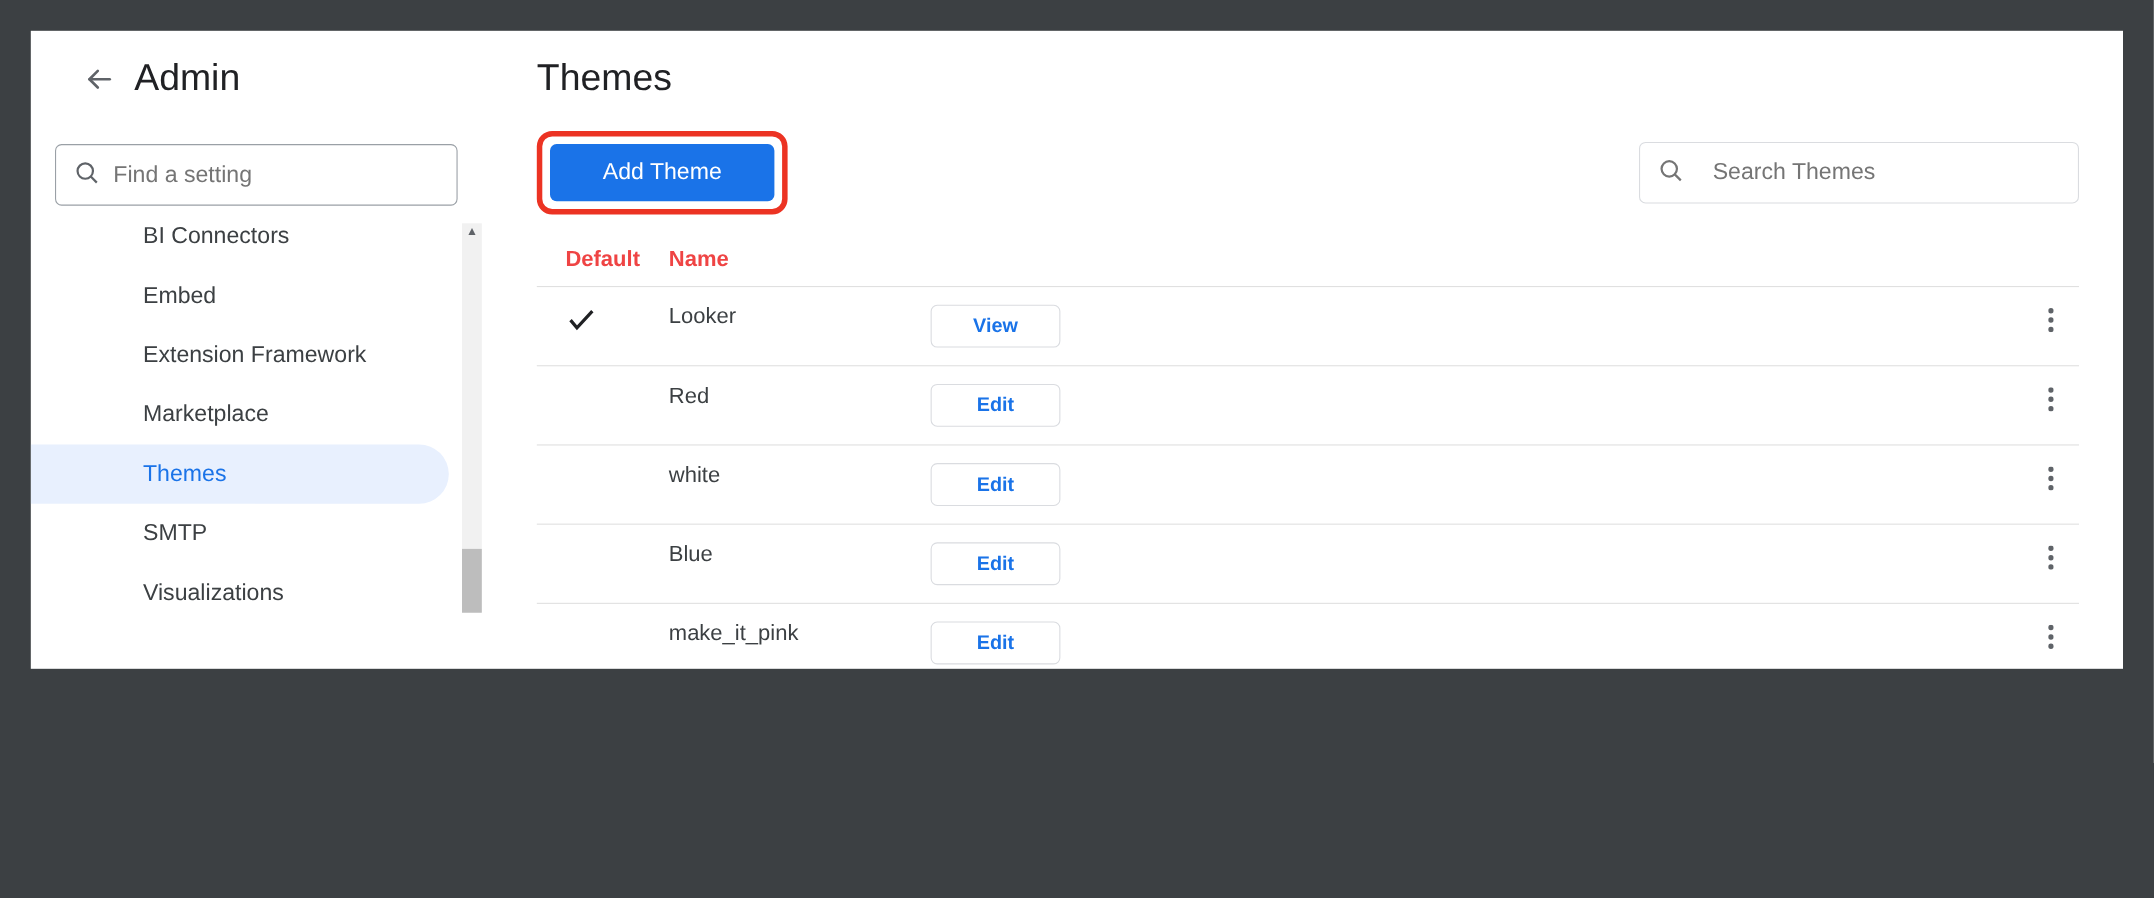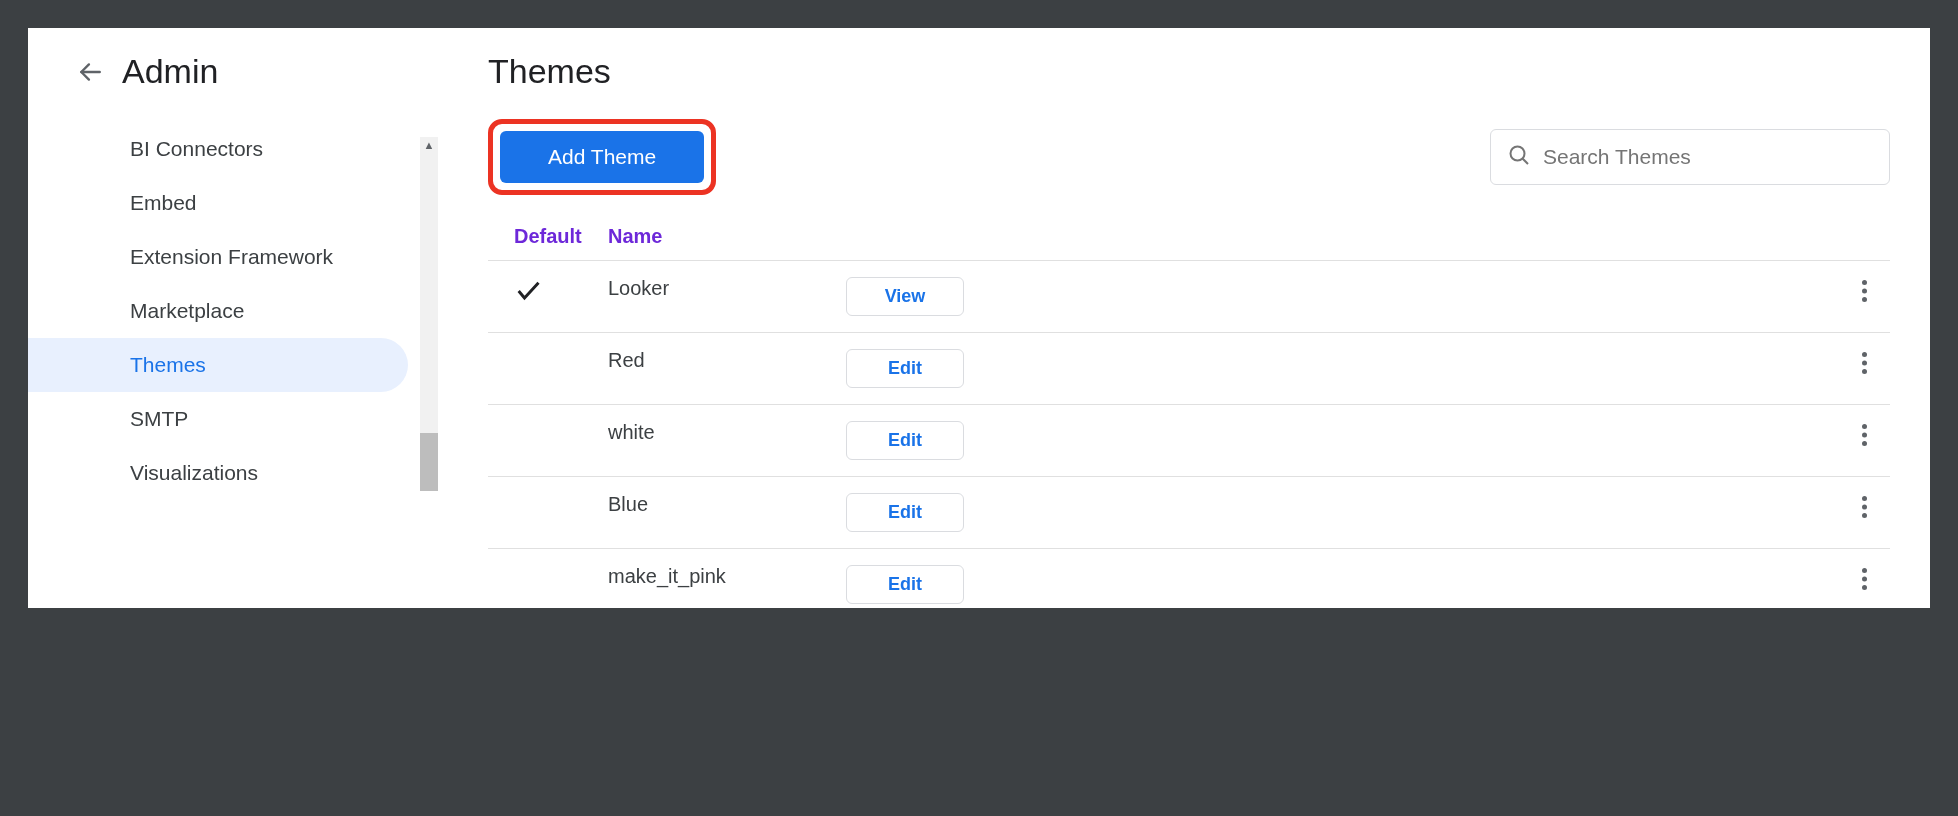--- a/index.html
+++ b/index.html
@@ -123,42 +123,42 @@
     font-weight: 500;
     padding: 14px 48px;
     cursor: pointer;
   }
   .search-themes {
     display: flex; align-items: center;
     border: 1px solid #dadce0;
     border-radius: 6px;
     height: 56px;
     padding: 0 16px;
-    gap: 12px;
+    gap: 26px;
     width: 400px;
   }
   .search-themes svg { width: 24px; height: 24px; stroke: #757575; fill: none; }
   .search-themes input {
     border: none; outline: none;
     font-size: 21px;
     color: #5f6368;
     width: 100%;
     background: transparent;
   }
   .table {
     width: 100%;
   }
   .table-header {
     display: flex;
     align-items: center;
     padding: 12px 0;
     border-bottom: 1px solid #e0e0e0;
     font-size: 20px;
     font-weight: 700;
-    color: #6d28d9;
+    color: #ef4444;
   }
   .col-default { width: 120px; padding-left: 26px; }
   .col-name { width: 190px; }
   .col-action { width: 140px; }
   .col-menu { flex: 1; display: flex; justify-content: flex-end; padding-right: 16px; }
   .table-row {
     display: flex;
     align-items: flex-start;
     padding: 16px 0;
     border-bottom: 1px solid #e0e0e0;
@@ -196,20 +196,31 @@
     <div class="sidebar-header">
       <div class="back-arrow">
         <svg viewBox="0 0 24 24" fill="none" stroke-width="2.2" stroke-linecap="round" stroke-linejoin="round">
             <line x1="21" y1="12" x2="4" y2="12"></line>
             <polyline points="11 5 4 12 11 19"></polyline>
           </svg>
       </div>
       <h1 class="admin-title">Admin</h1>
     </div>
 
+    <div class="find-setting-wrap">
+      <div class="find-setting">
+        <span>
+          <svg viewBox="0 0 24 24" stroke-width="2">
+              <circle cx="10.5" cy="10.5" r="7"></circle>
+              <line x1="21" y1="21" x2="15.5" y2="15.5"></line>
+            </svg>
+        </span>
+        <input type="text" placeholder="Find a setting" style="">
+      </div>
+    </div>
 
     <div class="nav-scroll">
       <ul class="nav-items" id="nav-items">
           <li class="nav-item cutoff"><span>BI Connectors</span></li>
           <li class="nav-item"><span>Embed</span></li>
           <li class="nav-item"><span>Extension Framework</span></li>
           <li class="nav-item"><span>Marketplace</span></li>
           <li class="nav-item active"><span>Themes</span></li>
           <li class="nav-item"><span>SMTP</span></li>
           <li class="nav-item"><span>Visualizations</span></li>

